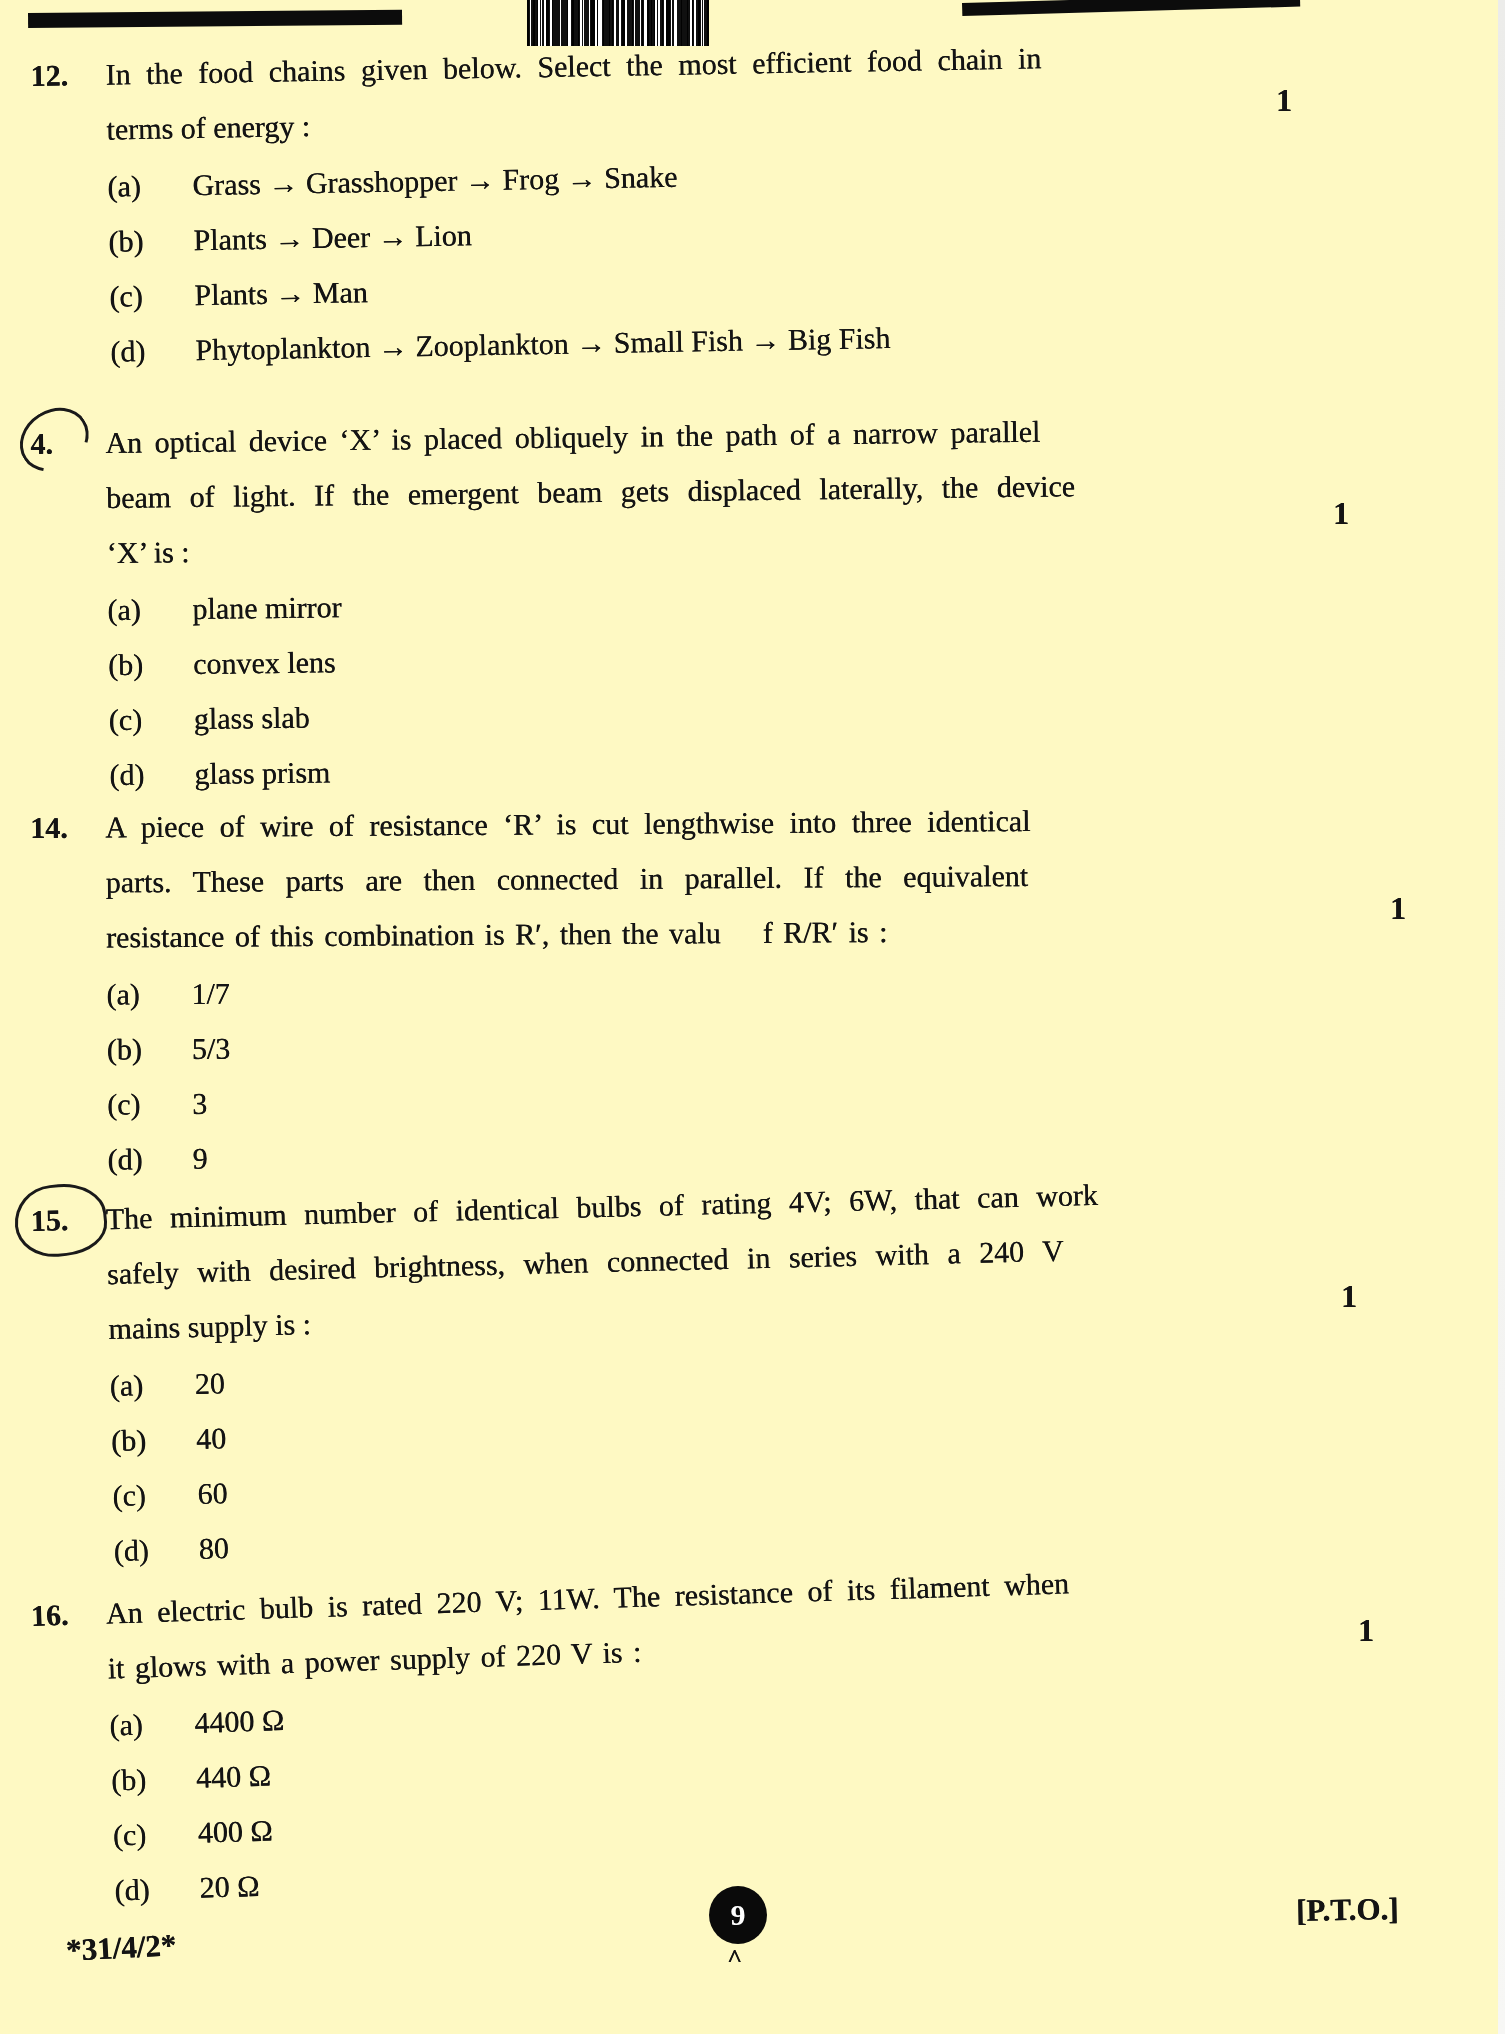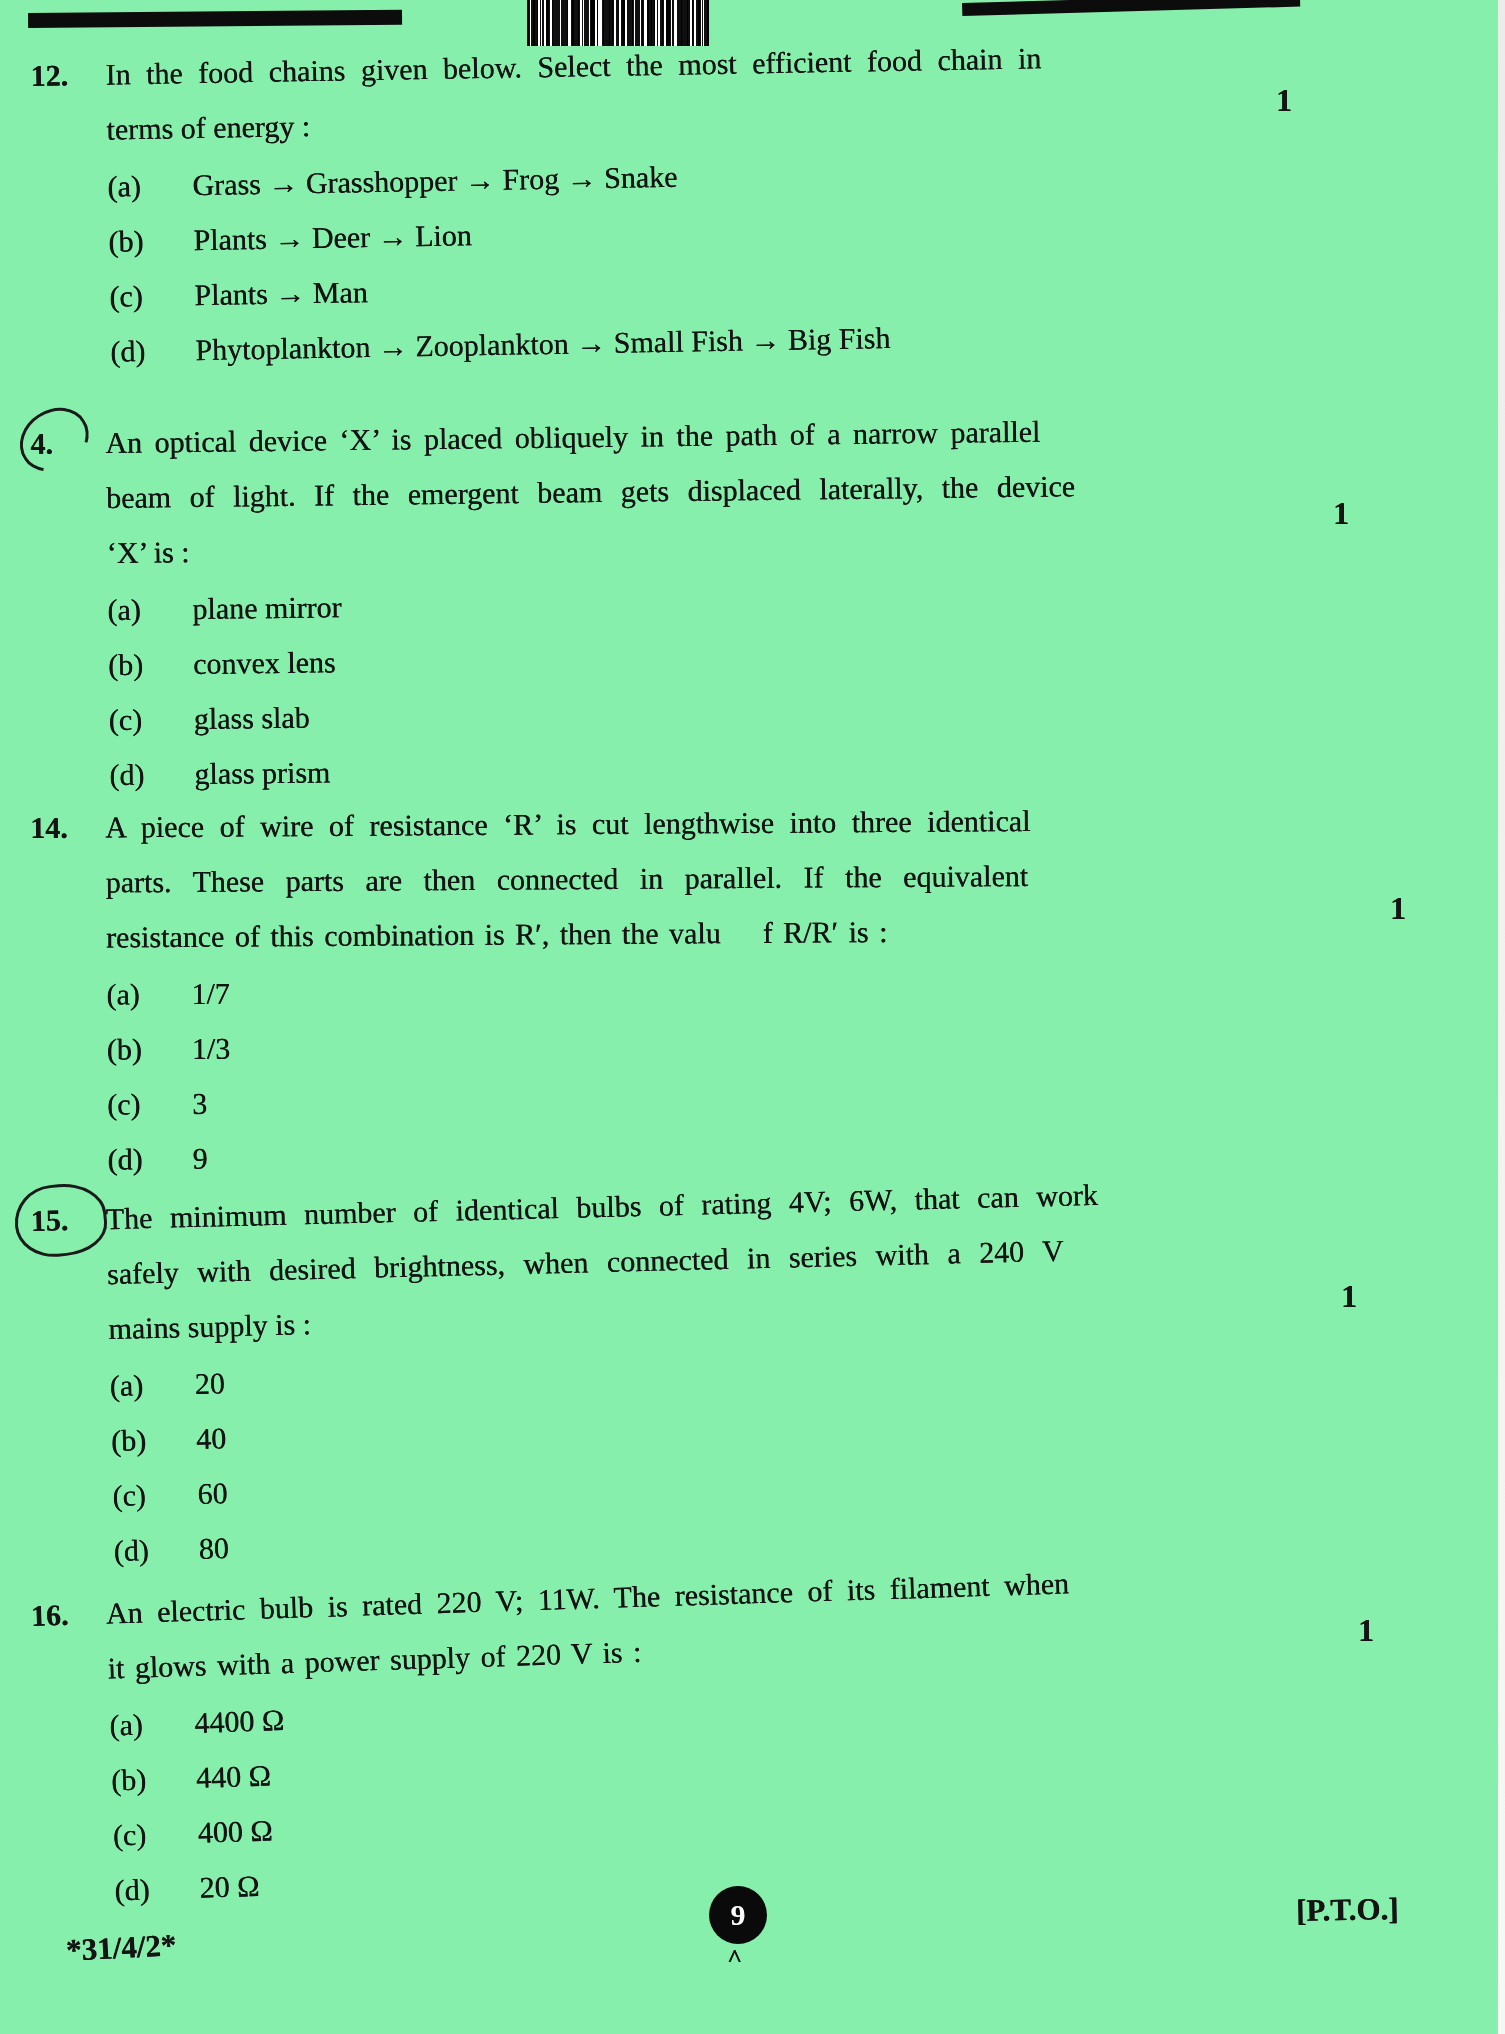--- a/index.html
+++ b/index.html
@@ -1,19 +1,19 @@
 <!DOCTYPE html>
 <html><head>
 <meta charset="utf-8">
 <style>
   html,body{margin:0;padding:0;background:#ffffff;}
   .page{
     position:relative;
     width:1505px;height:2034px;
-    background:#86efac;
+    background:#fef9c3;
     overflow:hidden;
     font-family:"Liberation Serif", serif;
     color:#141414;
   }
   .page *{text-shadow:0.35px 0 currentColor;}
   
   .scan-bar-left{position:absolute;left:28px;top:13px;width:374px;height:15px;background:#0c0c0c;transform:rotate(-0.5deg);transform-origin:0 0;}
   .scan-bar-right{position:absolute;left:962px;top:3px;width:338px;height:13px;background:#0c0c0c;transform:rotate(-1.6deg);transform-origin:0 0;}
   .barcode{
     position:absolute;left:527px;top:0;width:182px;height:46px;
@@ -155,21 +155,21 @@
         <div class="line">parts. These parts are then connected in parallel. If the equivalent</div>
         <div class="line">resistance of this combination is R′, then the valu    f R/R′ is :</div>
       </div>
       <div class="opts">
         <div class="opt">
           <span class="opt-label">(a)</span>
           <span class="opt-text">1/7</span>
         </div>
         <div class="opt">
           <span class="opt-label">(b)</span>
-          <span class="opt-text">1/3</span>
+          <span class="opt-text">5/3</span>
         </div>
         <div class="opt">
           <span class="opt-label">(c)</span>
           <span class="opt-text">3</span>
         </div>
         <div class="opt">
           <span class="opt-label">(d)</span>
           <span class="opt-text">9</span>
         </div>
       </div>

